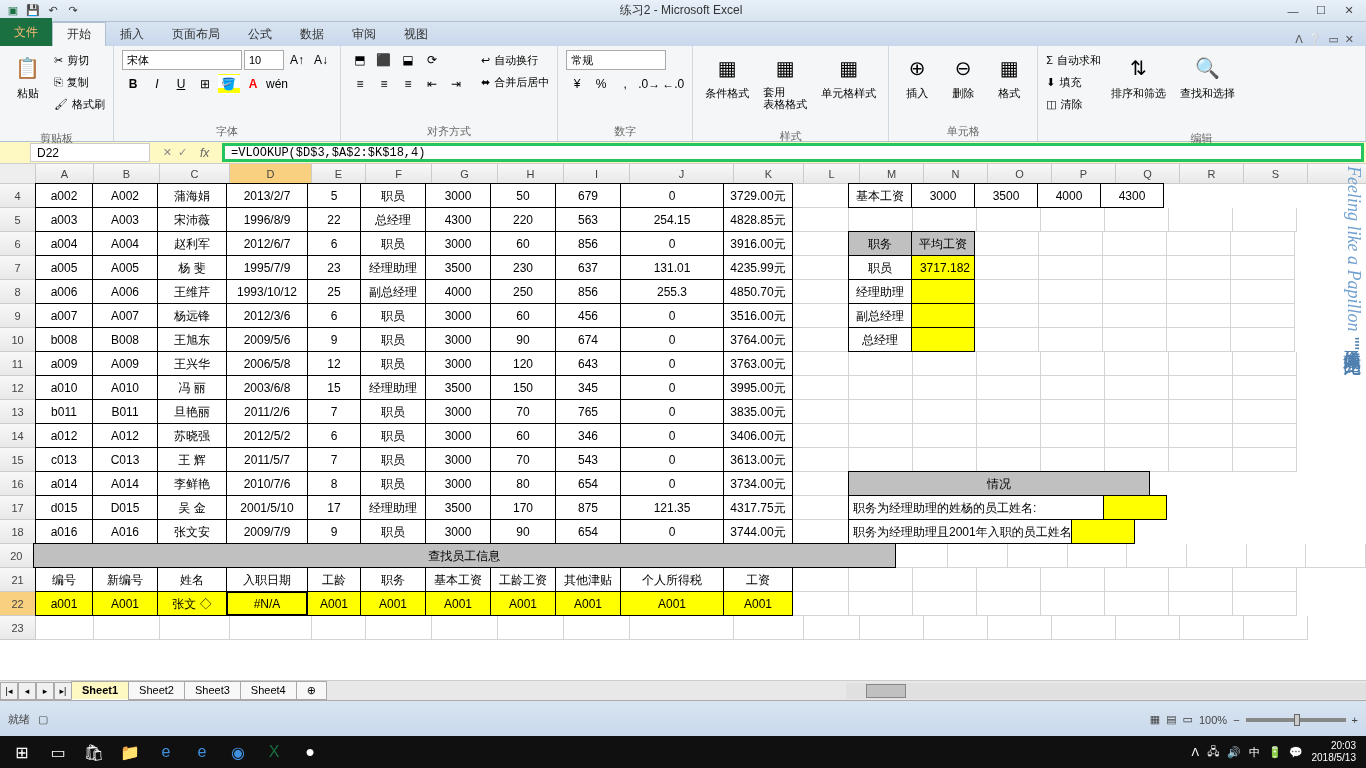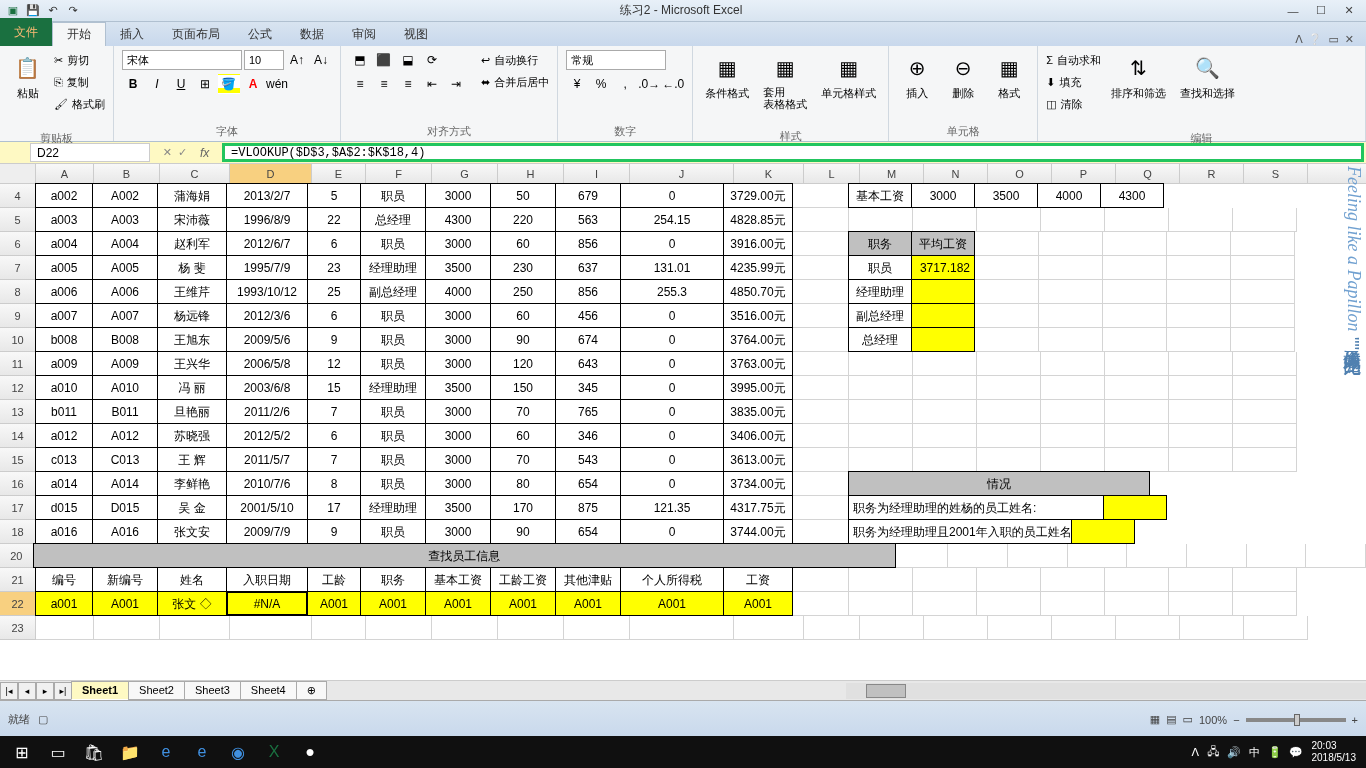--- a/index.html
+++ b/index.html
@@ -78,21 +78,21 @@
 
 .statusbar { height: 38px; background: linear-gradient(#d8e4f0,#c8d8ec); border-top: 1px solid #aaa; display: flex; align-items: center; font-size: 11px; padding: 0 8px; color: #444; }
 .statusbar .right { margin-left: auto; display: flex; align-items: center; gap: 6px; }
 .zoom-track { width: 100px; height: 4px; background: #888; position: relative; }
 .zoom-thumb { position: absolute; left: 48px; top: -4px; width: 6px; height: 12px; background: #ccc; border: 1px solid #666; }
 
 
 .taskbar { position: absolute; bottom: 0; left: 0; right: 0; height: 32px; background: #101010; display: flex; align-items: center; padding: 0 4px; color: #fff; font-size: 11px; }
 .taskbar .ticon { width: 36px; height: 28px; display: flex; align-items: center; justify-content: center; font-size: 16px; }
 .taskbar .right { margin-left: auto; display: flex; align-items: center; gap: 8px; }
-.taskbar .clock { text-align: left; line-height: 1.2; font-size: 10px; padding-right: 6px; }
+.taskbar .clock { text-align: right; line-height: 1.2; font-size: 10px; padding-right: 6px; }
 </style>
 </head>
 <body>
 
 <div class="titlebar">
   <div class="qat">
     <span class="qat-icon" style="color:#1a7040">▣</span>
     <span class="qat-icon">💾</span>
     <span class="qat-icon">↶</span>
     <span class="qat-icon">↷</span>

